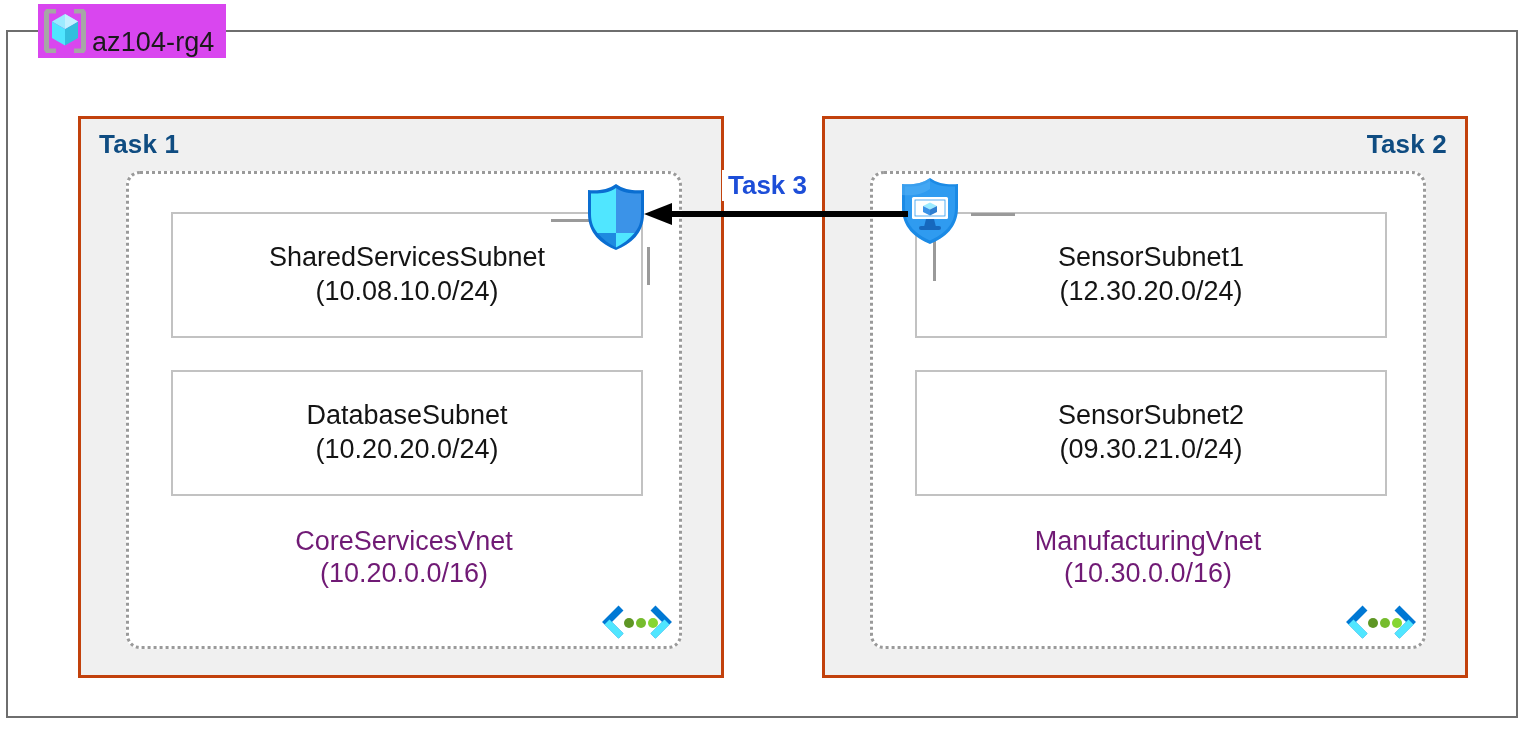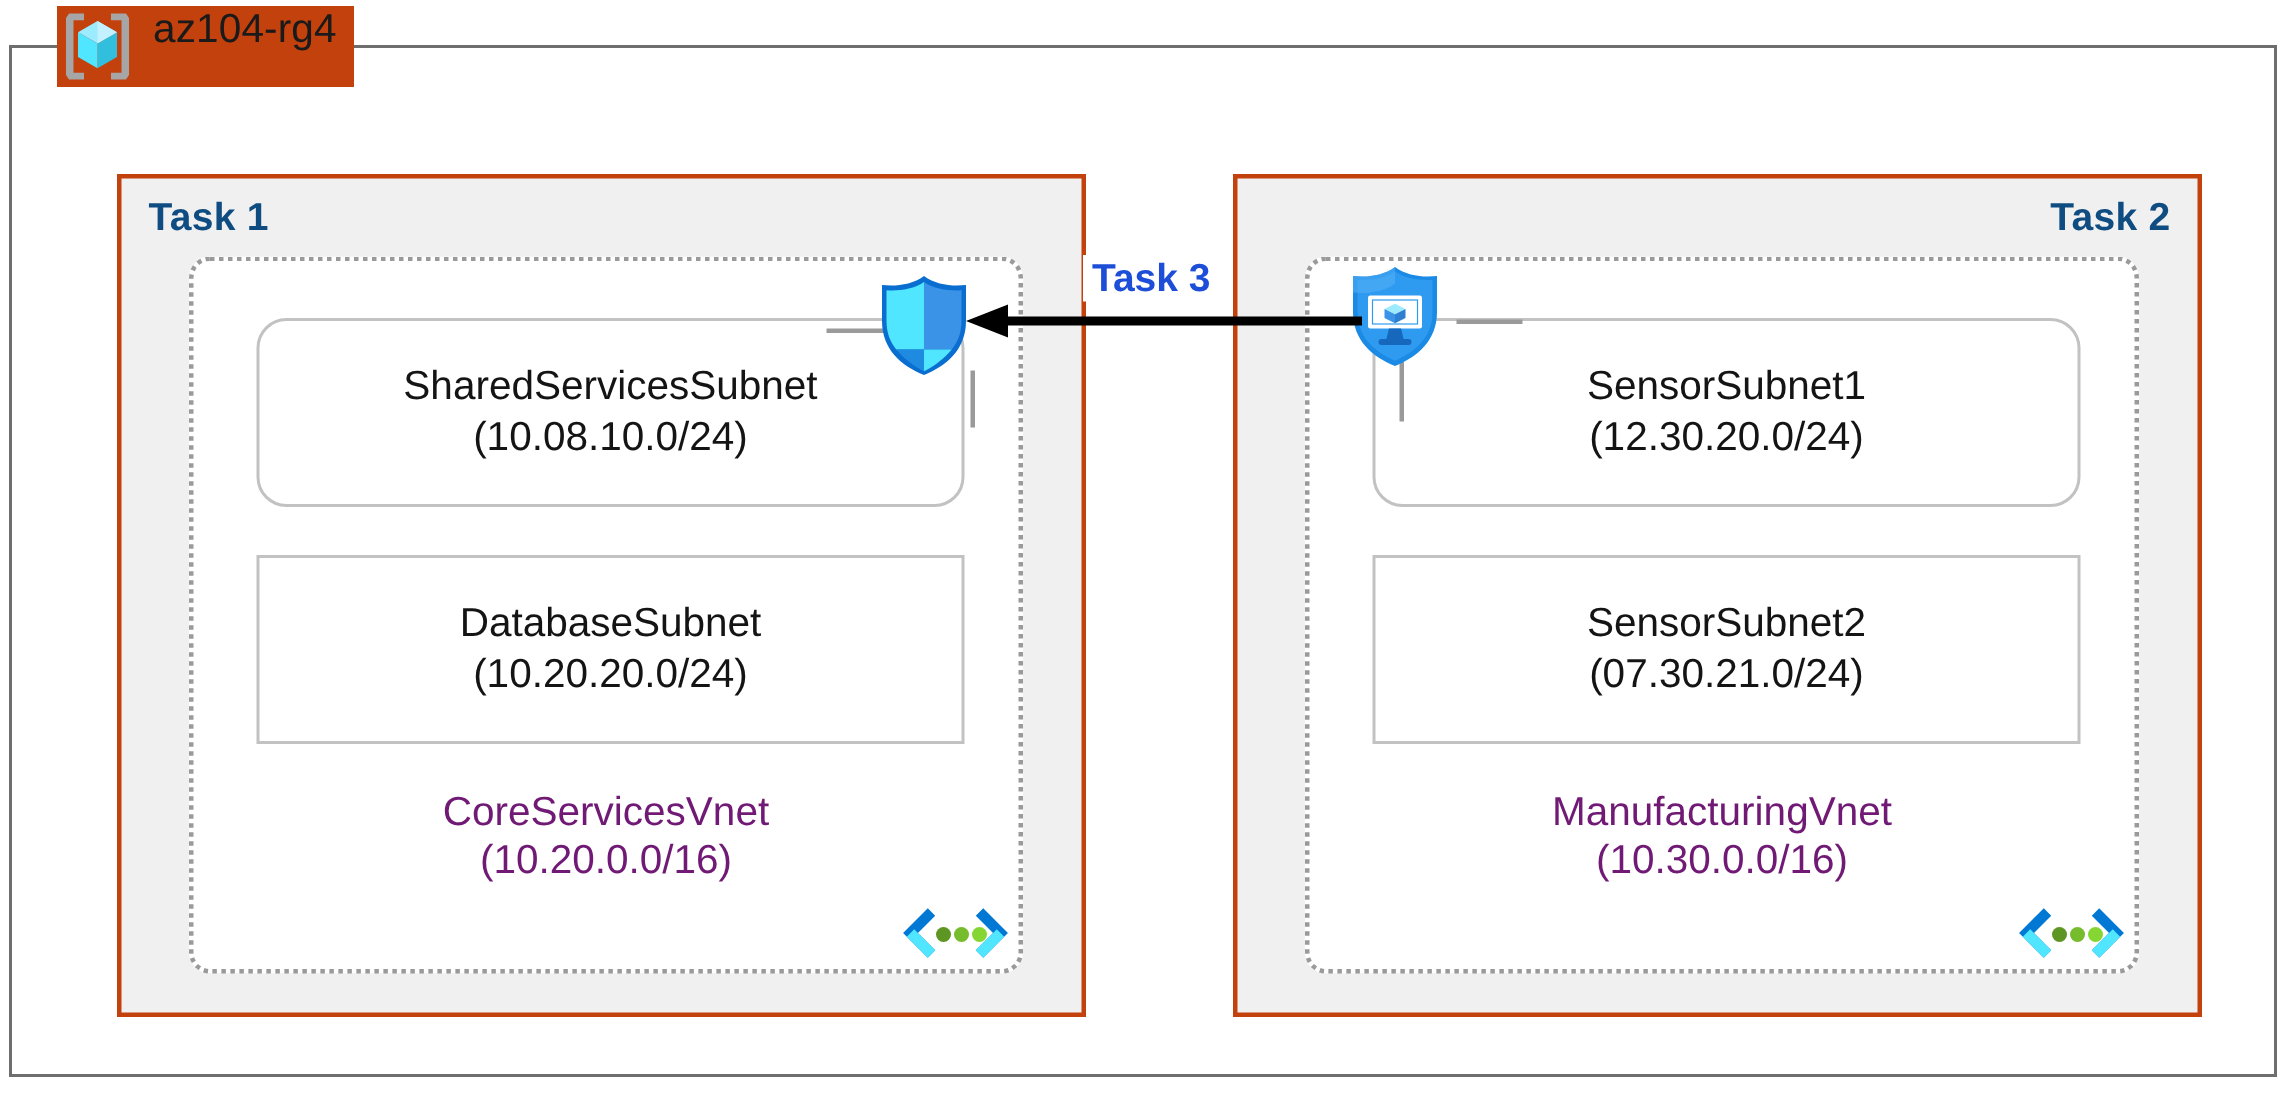--- a/index.html
+++ b/index.html
@@ -31,23 +31,22 @@
     box-sizing: border-box;
     background: transparent;
   }
   
   .rg-header {
     position: absolute;
     left: 38px;
     top: 4px;
     height: 54px;
     display: flex;
-    align-items: flex-start;
-    gap: 10px;
-    background: #c2410c;
+    align-items: flex-end;
+    background: #d946ef;
     padding-right: 12px;
     z-index: 4;
   }
   .rg-title {
     font-size: 27px;
     color: #1a1a1a;
     white-space: nowrap;
     letter-spacing: 0.1px;
   }
   .rg-icon {
@@ -100,21 +99,21 @@
     height: 126px;
     border: 2px solid #c2c2c2;
     box-sizing: border-box;
     background: #ffffff;
     display: flex;
     flex-direction: column;
     align-items: center;
     justify-content: center;
     gap: 2px;
   }
-  .subnet-box.first  { top: 38px; border-radius: 20px; }
+  .subnet-box.first  { top: 38px; }
   .subnet-box.second { top: 196px; }
 
   .sub-name, .sub-cidr {
     font-size: 27px;
     color: #141414;
     line-height: 1.18;
     white-space: nowrap;
   }
 
   
@@ -252,21 +251,21 @@
 
     <div class="vnet-box">
 
       <div class="subnet-box first">
         <span class="sub-name">SensorSubnet1</span>
         <span class="sub-cidr">(12.30.20.0/24)</span>
       </div>
 
       <div class="subnet-box second">
         <span class="sub-name">SensorSubnet2</span>
-        <span class="sub-cidr">(07.30.21.0/24)</span>
+        <span class="sub-cidr">(09.30.21.0/24)</span>
       </div>
 
       <div class="vnet-caption">
         <div class="vnet-name">ManufacturingVnet</div>
         <div class="vnet-cidr">(10.30.0.0/16)</div>
       </div>
 
       <svg class="vnet-glyph" viewBox="0 0 72 42">
         <g stroke-linecap="butt">
           <path d="M20 6 L6 20 L20 34" stroke="#0078d4" stroke-width="7" fill="none"></path>

